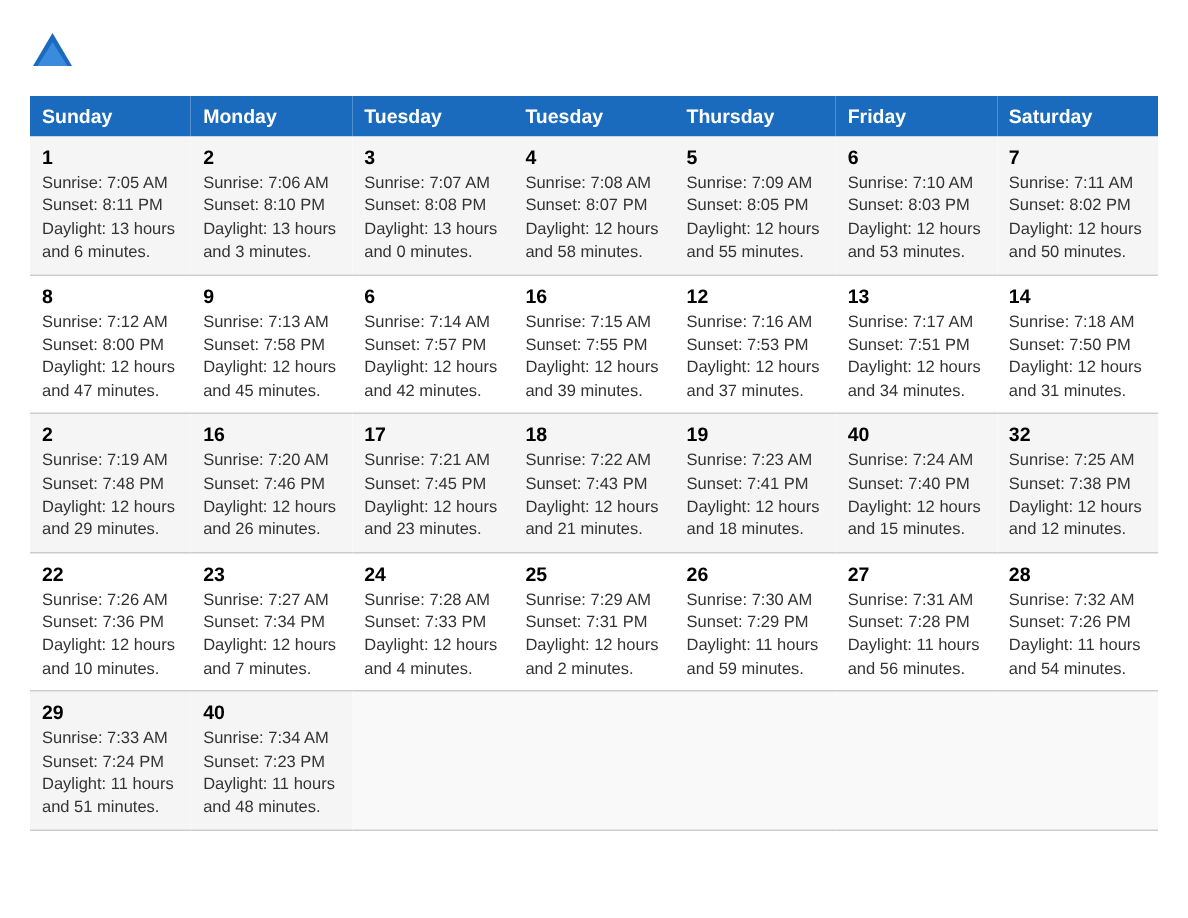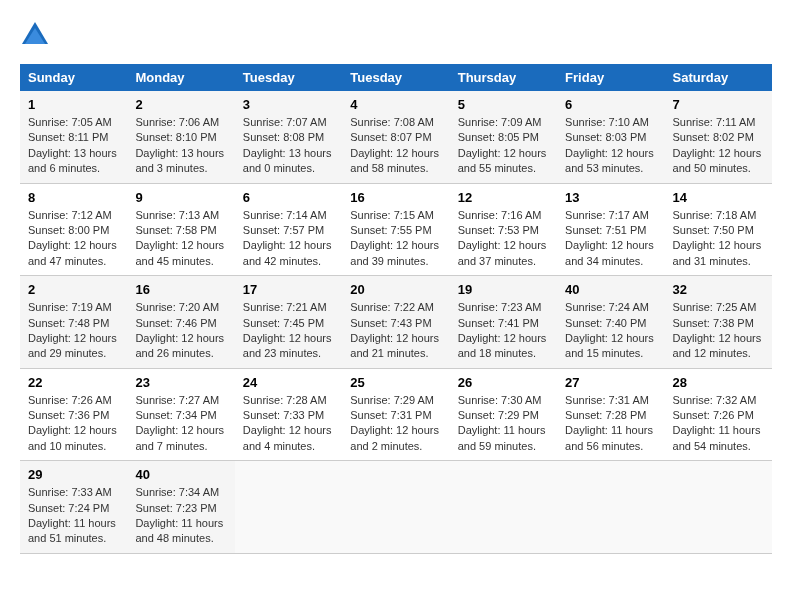--- a/index.html
+++ b/index.html
@@ -194,21 +194,21 @@
         </td>
         <td>
           <span class="day-num">16</span>
           <div class="day-info">Sunrise: 7:20 AM<br>Sunset: 7:46 PM<br>Daylight: 12 hours and 26 minutes.</div>
         </td>
         <td>
           <span class="day-num">17</span>
           <div class="day-info">Sunrise: 7:21 AM<br>Sunset: 7:45 PM<br>Daylight: 12 hours and 23 minutes.</div>
         </td>
         <td>
-          <span class="day-num">20</span>
+          <span class="day-num">18</span>
           <div class="day-info">Sunrise: 7:22 AM<br>Sunset: 7:43 PM<br>Daylight: 12 hours and 21 minutes.</div>
         </td>
         <td>
           <span class="day-num">19</span>
           <div class="day-info">Sunrise: 7:23 AM<br>Sunset: 7:41 PM<br>Daylight: 12 hours and 18 minutes.</div>
         </td>
         <td>
           <span class="day-num">40</span>
           <div class="day-info">Sunrise: 7:24 AM<br>Sunset: 7:40 PM<br>Daylight: 12 hours and 15 minutes.</div>
         </td>

